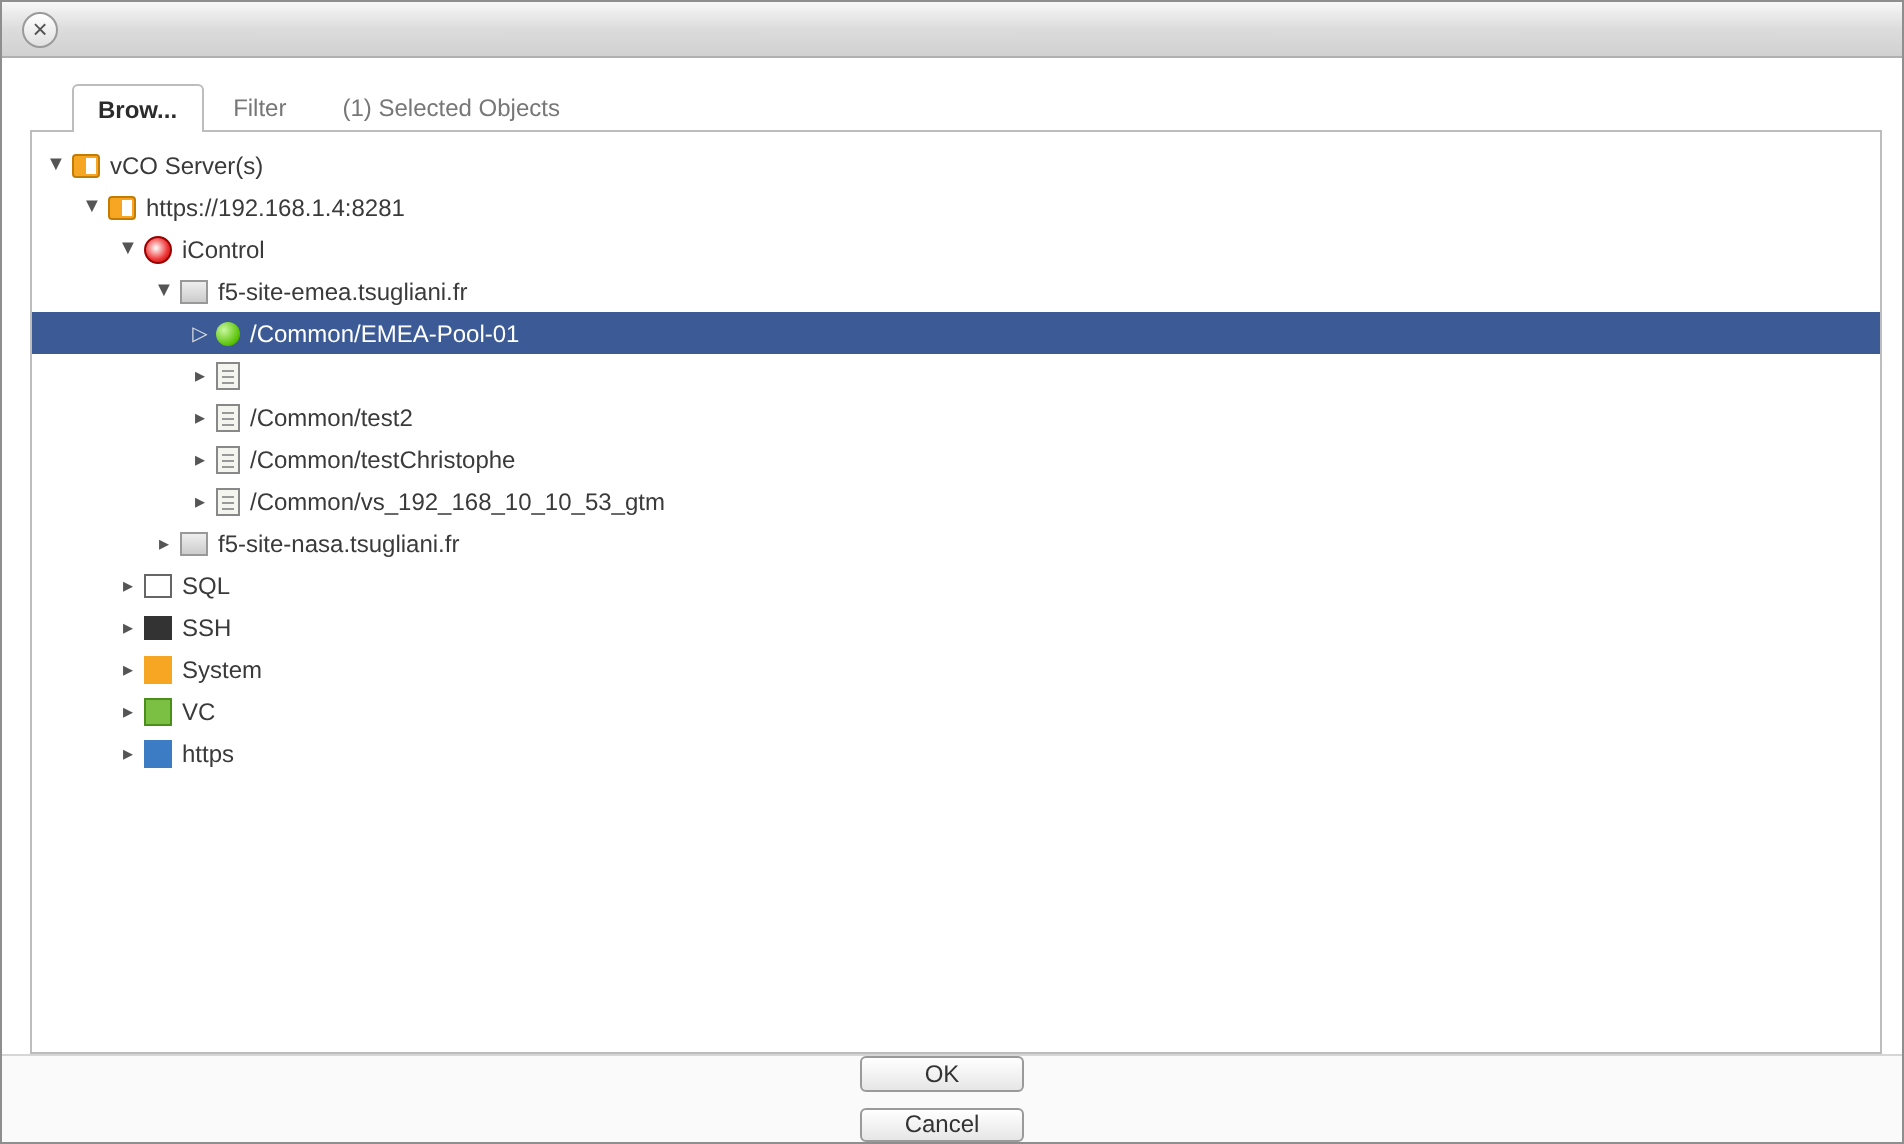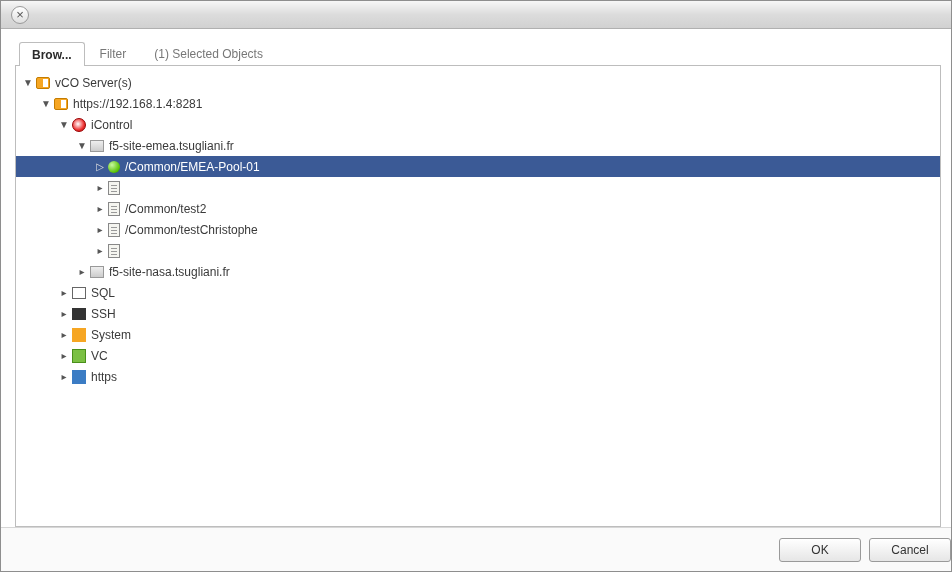--- a/index.html
+++ b/index.html
@@ -53,21 +53,21 @@
       flex: 1;
       padding: 12px 10px 0 14px;
       display: flex;
       flex-direction: column;
       min-height: 0;
     }
     .tabs {
       display: flex;
       align-items: flex-end;
       height: 24px;
-      margin-left: 4px;
+      margin-left: 21px;
     }
     .tab {
       padding: 5px 12px 4px 12px;
       font-size: 12px;
       color: #777;
       cursor: pointer;
       border: 1px solid transparent;
       border-bottom: none;
       margin-right: 2px;
       position: relative;
@@ -203,22 +203,24 @@
       display:flex;align-items:center;justify-content:center;
       color:#fff;font-size:8px;
     }
 
     .footer {
       height: 44px;
       border-top: 1px solid #d6d6d6;
       display: flex;
       align-items: center;
       justify-content: flex-end;
+      padding-right: 10px;
       gap: 8px;
       background: #fafafa;
+      flex-direction: column;
     }
     .btn {
       min-width: 82px;
       height: 24px;
       border: 1px solid #9a9a9a;
       border-radius: 3px;
       background: linear-gradient(to bottom, #ffffff, #e6e6e6);
       font-size: 12px;
       color: #333;
       cursor: pointer;
@@ -300,20 +302,21 @@
                           <div class="node" style="padding-left:78px">
                             <span class="arrow">▸</span>
                             <span class="icon doc"></span>
                             <span class="label">/Common/testChristophe</span>
                           </div>
                         </li>
                         <li>
                           <div class="node" style="padding-left:78px">
                             <span class="arrow">▸</span>
                             <span class="icon doc"></span>
+                            <span class="label">/Common/vs_192_168_10_10_53_gtm</span>
                           </div>
                         </li>
                       </ul>
                     </li>
 
                     <li>
                       <div class="node" style="padding-left:60px">
                         <span class="arrow">▸</span>
                         <span class="icon site"></span>
                         <span class="label">f5-site-nasa.tsugliani.fr</span>

